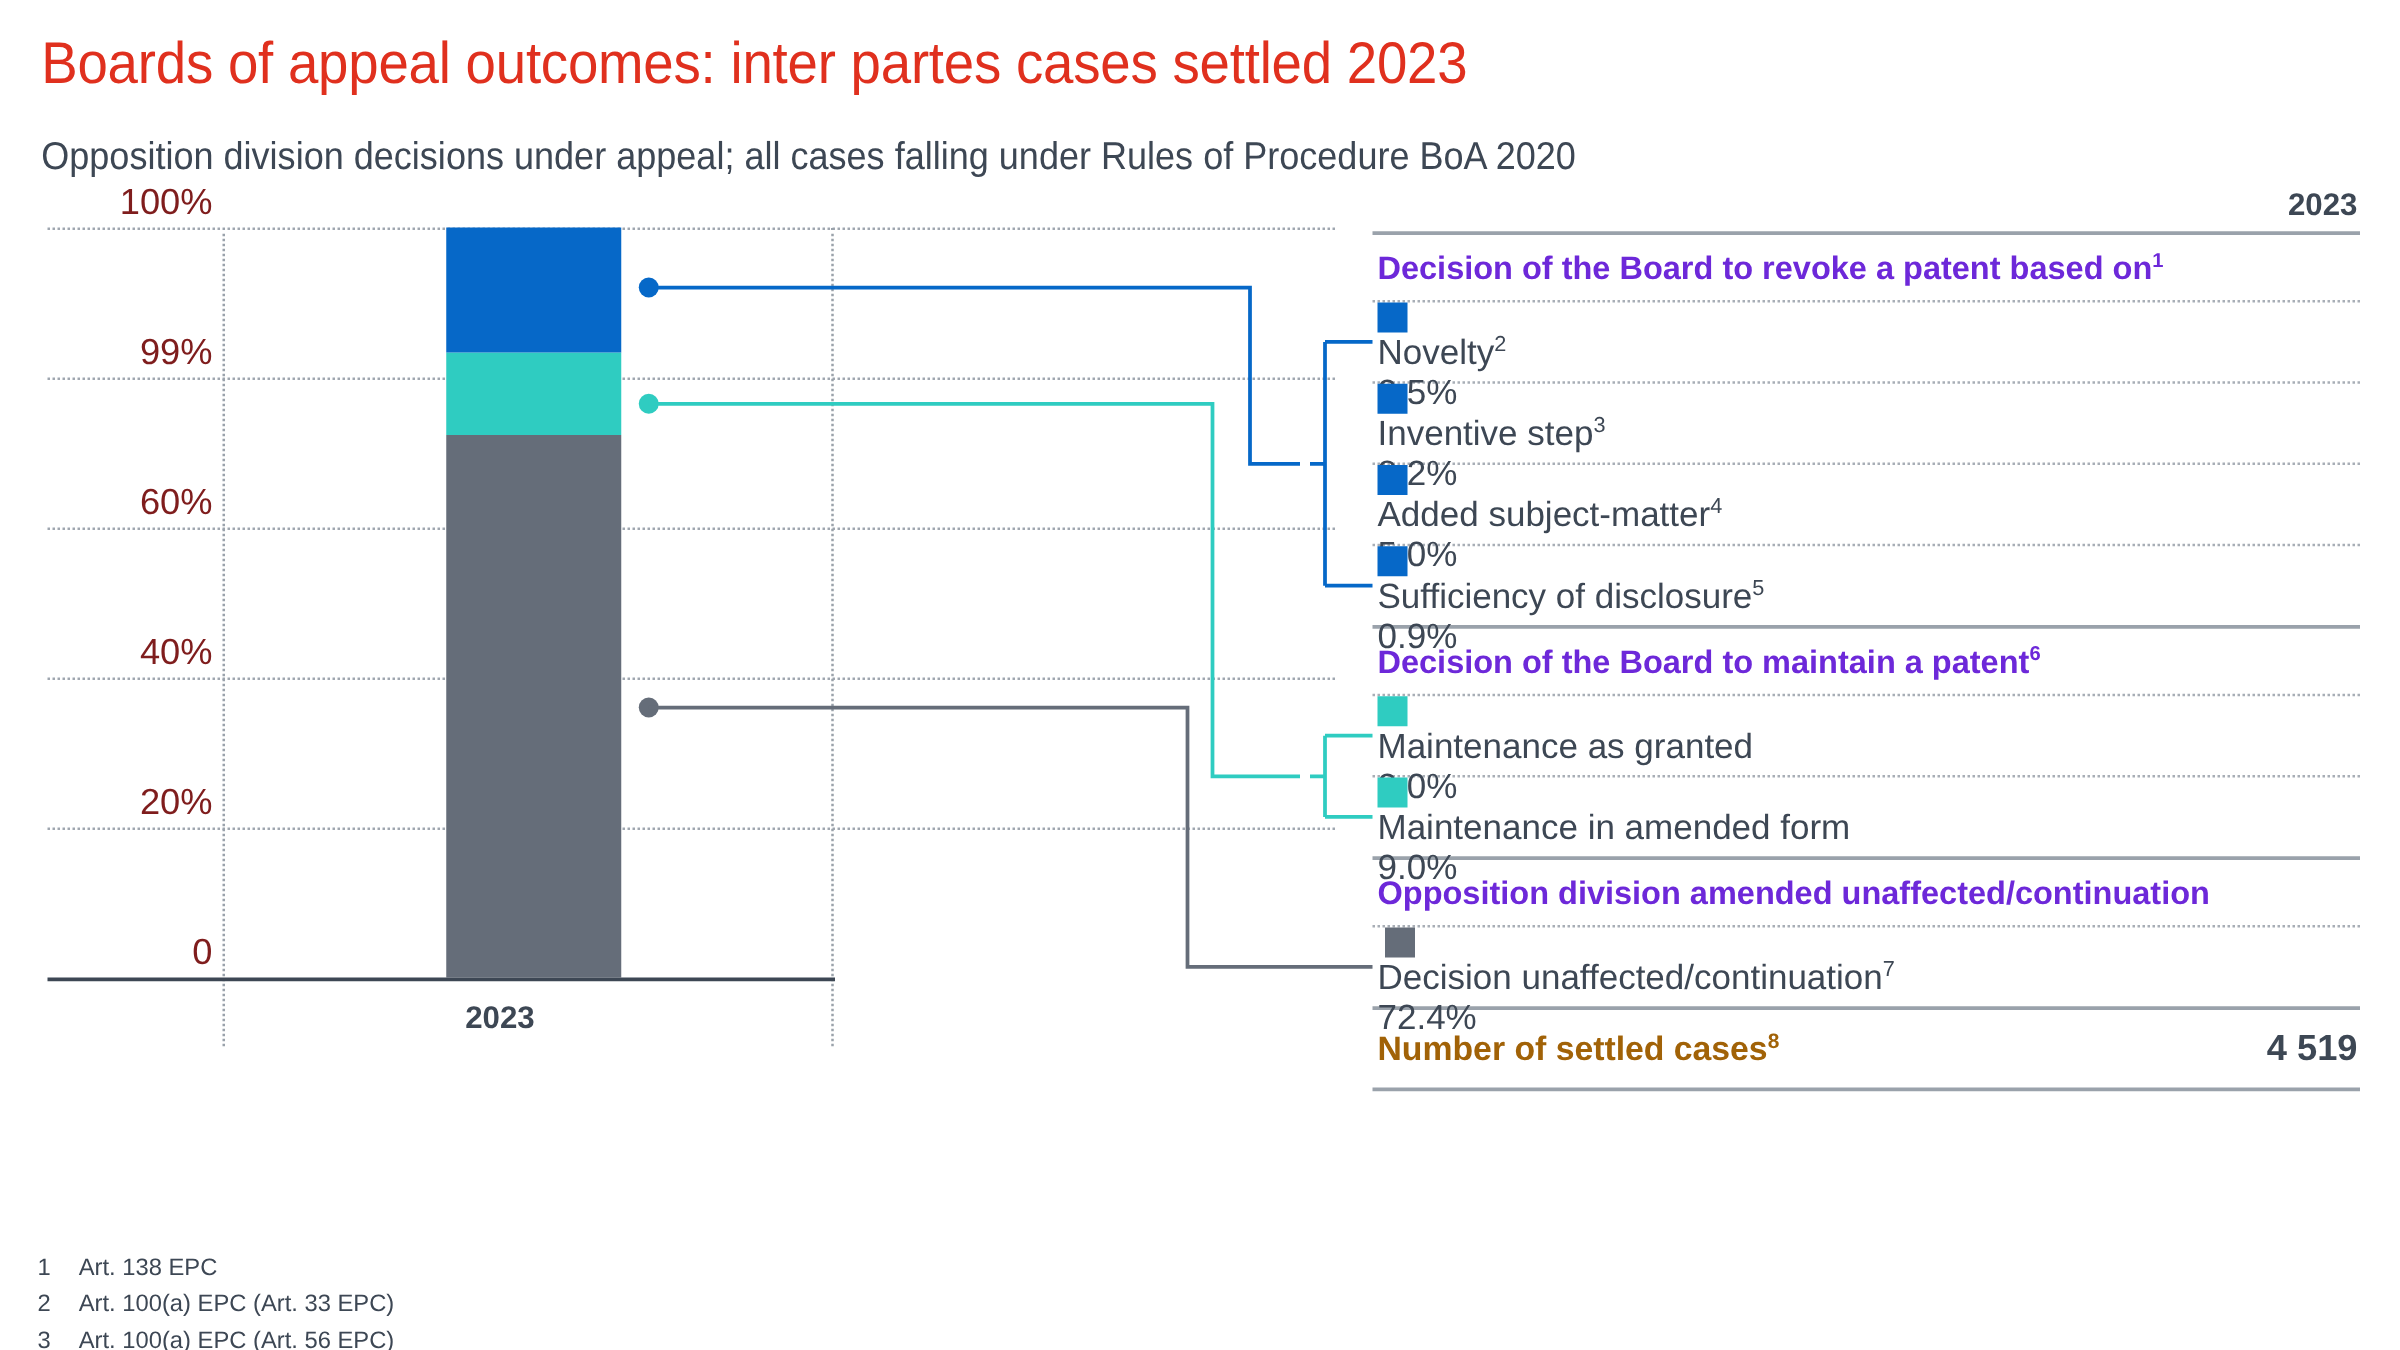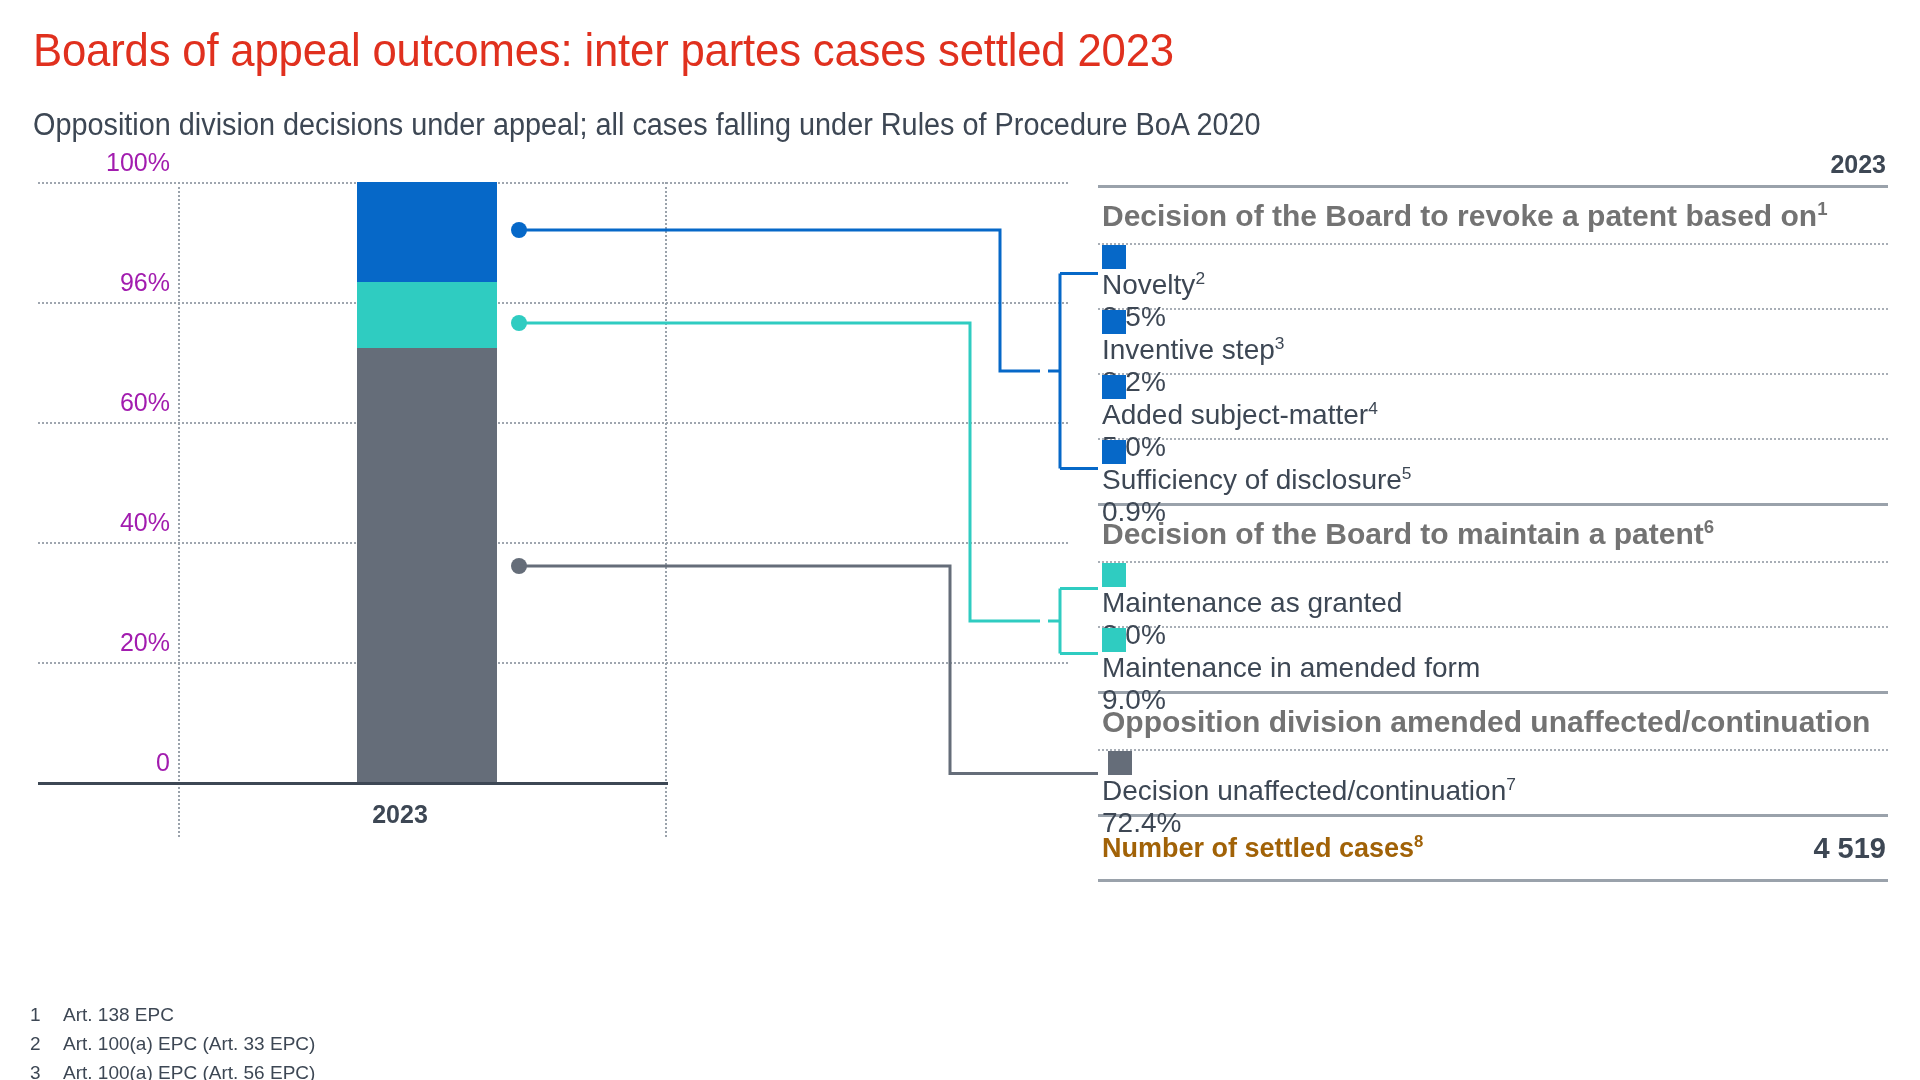--- a/index.html
+++ b/index.html
@@ -64,23 +64,23 @@
     opacity: .95;
   }
   .vgrid {
     position: absolute;
     width: 0;
     border-left: 2px dotted #9aa2ab;
   }
   .ytick {
     position: absolute;
     text-align: right;
-    font-size: 25px;
+    font-size: 29px;
     line-height: 32px;
-    color: #a21caf;
+    color: #7f1d1d;
     white-space: nowrap;
   }
   .axis-base {
     position: absolute;
     left: 38px;
     height: 0;
     border-top: 3px solid #3d4754;
   }
   .xlabel {
     position: absolute;
@@ -121,23 +121,23 @@
   }
   .rule-solid {
     height: 0;
     border-top: 3px solid #9aa2ab;
   }
   .rule-dotted {
     height: 0;
     border-top: 2px dotted #a8aeb6;
   }
   .sec-head {
-    font-size: 30px;
-    font-weight: bold;
-    color: #737373;
+    font-size: 26px;
+    font-weight: bold;
+    color: #6d28d9;
     padding: 11px 0 10px 4px;
     white-space: nowrap;
   }
   .row {
     display: flex;
     align-items: flex-start;
     height: 63px;
     padding-left: 4px;
     flex-direction: column;
   }
@@ -214,21 +214,21 @@
         <div class="gridline" style="top: 32px; width: 1030px;"></div>
         <div class="gridline" style="top: 152px; width: 1030px;"></div>
         <div class="gridline" style="top: 272px; width: 1030px;"></div>
         <div class="gridline" style="top: 392px; width: 1030px;"></div>
         <div class="gridline" style="top: 512px; width: 1030px;"></div>
         <div class="vgrid" style="left: 178px; top: 32px; height: 655px;"></div>
         <div class="vgrid" style="left: 665px; top: 32px; height: 655px;"></div>
       </div>
     <div id="ytick-layer">
         <div class="ytick" style="left: 30px; width: 140px; top: -4px;">100%</div>
-        <div class="ytick" style="left: 30px; width: 140px; top: 116px;">96%</div>
+        <div class="ytick" style="left: 30px; width: 140px; top: 116px;">99%</div>
         <div class="ytick" style="left: 30px; width: 140px; top: 236px;">60%</div>
         <div class="ytick" style="left: 30px; width: 140px; top: 356px;">40%</div>
         <div class="ytick" style="left: 30px; width: 140px; top: 476px;">20%</div>
         <div class="ytick" style="left: 30px; width: 140px; top: 596px;">0</div>
       </div>
     <div id="bar-layer">
         <div class="bar-seg" style="left: 357px; width: 140px; top: 197.6px; height: 434.4px; background: rgb(101, 109, 121);"></div>
         <div class="bar-seg" style="left: 357px; width: 140px; top: 131.6px; height: 66px; background: rgb(47, 204, 193);"></div>
         <div class="bar-seg" style="left: 357px; width: 140px; top: 32px; height: 99.6px; background: rgb(6, 104, 200);"></div>
       </div>

